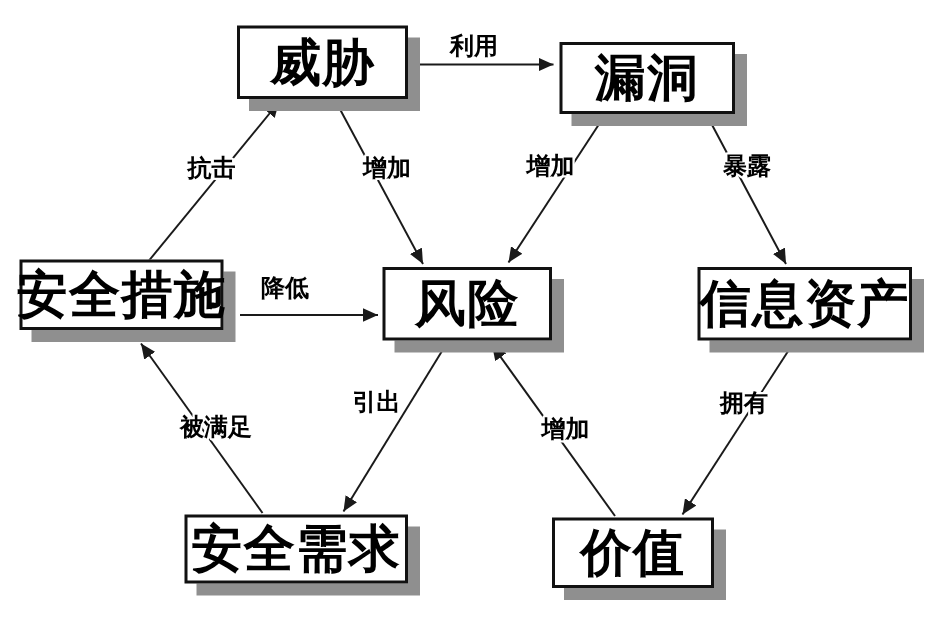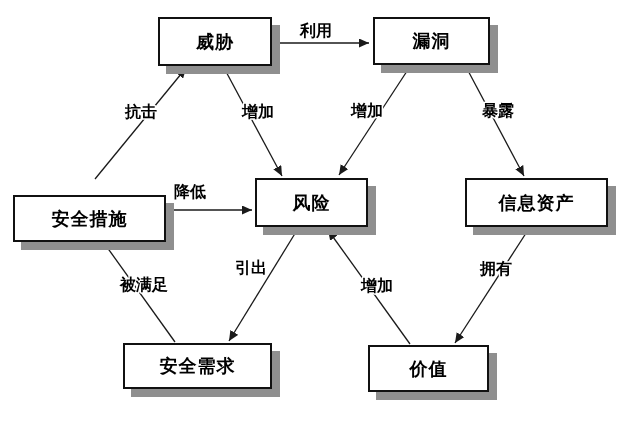--- a/index.html
+++ b/index.html
@@ -39,21 +39,21 @@
   }
   .node {
     position: absolute;
     background: #ffffff;
     border: 2px solid #111111;
     box-shadow: 8px 8px 0 #8f8f8f;
     display: flex;
     align-items: center;
     justify-content: center;
     box-sizing: border-box;
-    font-size: 18px;
+    font-size: 34px;
     font-weight: bold;
     color: #000000;
     letter-spacing: 1px;
     white-space: nowrap;
   }
 </style>
 </head>
 <body>
 
 <div class="canvas">
@@ -113,37 +113,37 @@
     <g>
       <line x1="530" y1="227" x2="455" y2="343" marker-end="url(#arrow)"></line>
       <text x="496" y="274">拥有</text>
     </g>
   </svg>
 
   <div class="node" style="left:158px; top:17px; width:114px; height:49px;">
     <span>威胁</span>
   </div>
 
-  <div class="node" style="left:373px; top:17px; width:117px; height:48px;">
+  <div class="node" style="left:373px; top:28px; width:117px; height:48px;">
     <span>漏洞</span>
   </div>
 
-  <div class="node" style="left:13px; top:195px; width:153px; height:47px;font-family:Liberation Serif, serif;">
+  <div class="node" style="left:13px; top:173px; width:136px; height:47px;font-family:Liberation Serif, serif;">
     <span>安全措施</span>
   </div>
 
   <div class="node" style="left:255px; top:178px; width:113px; height:49px;font-family:Liberation Mono, monospace;">
     <span>风险</span>
   </div>
 
   <div class="node" style="left:123px; top:343px; width:149px; height:46px;">
     <span>安全需求</span>
   </div>
 
   <div class="node" style="left:465px; top:178px; width:143px; height:49px;">
     <span>信息资产</span>
   </div>
 
-  <div class="node" style="left:368px; top:345px; width:121px; height:47px;">
+  <div class="node" style="left:368px; top:345px; width:108px; height:47px;">
     <span>价值</span>
   </div>
 
 </div>
 
 </body></html>

